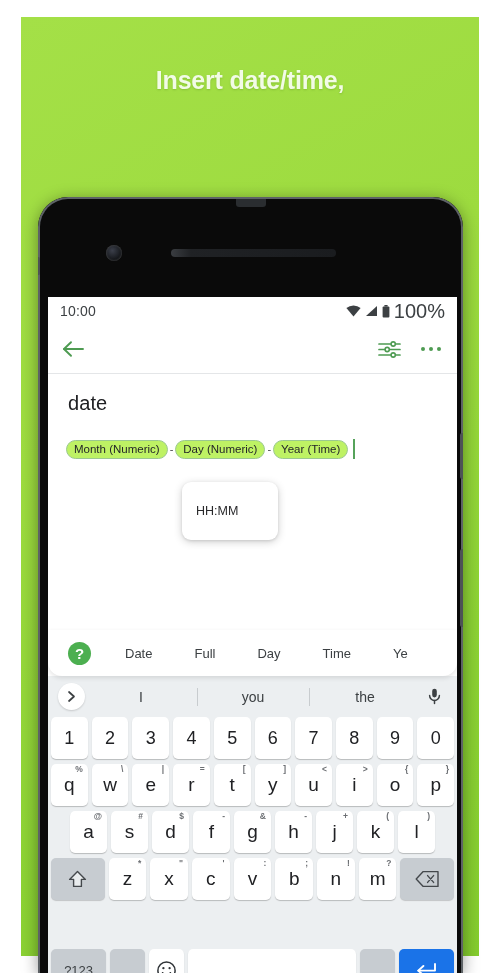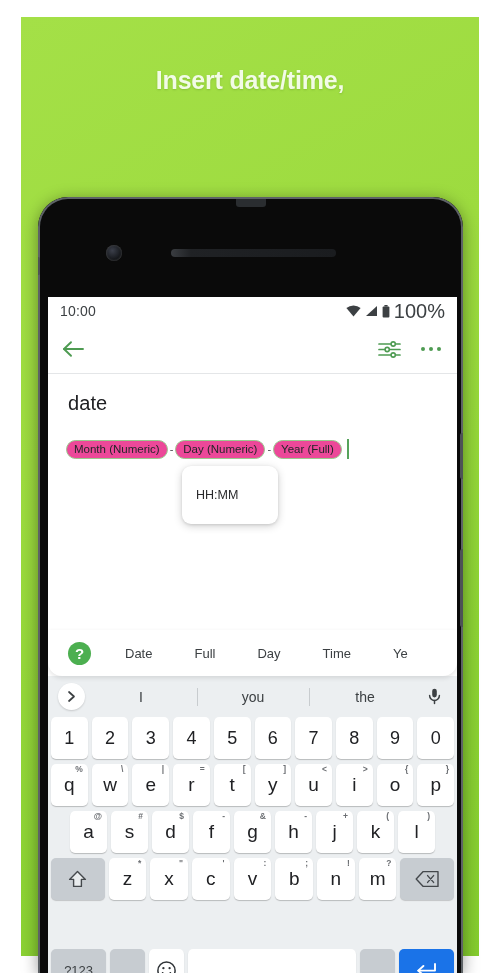--- a/index.html
+++ b/index.html
@@ -134,39 +134,39 @@
     font-size: 20px; color: #202124;
     padding: 18px 20px 0 20px;
     letter-spacing: .1px;
   }
   .chips-row {
     display: flex; align-items: center;
     padding: 24px 0 0 18px;
     gap: 0px;
   }
   .chip {
-    background: #ec4899;
+    background: #bef264;
     border: 1px solid #9bc98f;
     border-radius: 11px;
     padding: 2px 7px 3px 7px;
     font-size: 11.5px;
     color: #232528;
     white-space: nowrap;
   }
   .chip-sep { color: #4a4c4f; font-size: 11px; padding: 0 2px; }
   .caret {
     width: 2px; height: 20px;
     background: #56a35b;
     margin-left: 5px;
   }
 
   
   .popup {
     position: absolute;
-    left: 134px; top: 92px;
+    left: 134px; top: 108px;
     width: 96px;
     background: #ffffff;
     border-radius: 9px;
     box-shadow: 0 2px 9px rgba(0,0,0,.19), 0 1px 3px rgba(0,0,0,.10);
     padding: 14px 0 14px 0;
   }
   .popup-item {
     font-size: 12.5px;
     color: #29292b;
     padding: 8px 0 8px 14px;
@@ -343,21 +343,21 @@
         <div class="tb-divider"></div>
 
         <div class="editor">
           <div class="doc-title">date</div>
 
           <div class="chips-row">
             <span class="chip">Month (Numeric)</span>
             <span class="chip-sep">-</span>
             <span class="chip">Day (Numeric)</span>
             <span class="chip-sep">-</span>
-            <span class="chip">Year (Full)</span>
+            <span class="chip">Year (Time)</span>
             <span class="caret"></span>
           </div>
 
           <div class="popup">
             <div class="popup-item">HH:MM</div>
           </div>
         </div>
 
         <div class="tabbar">
           <span class="tab-help">?</span>

